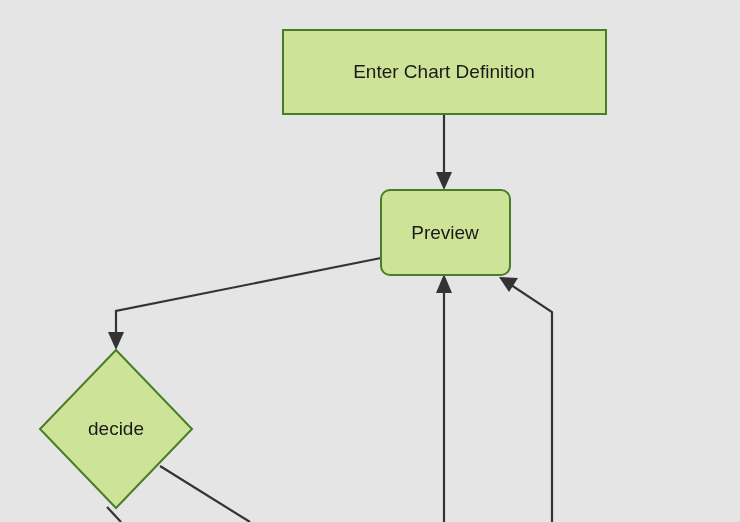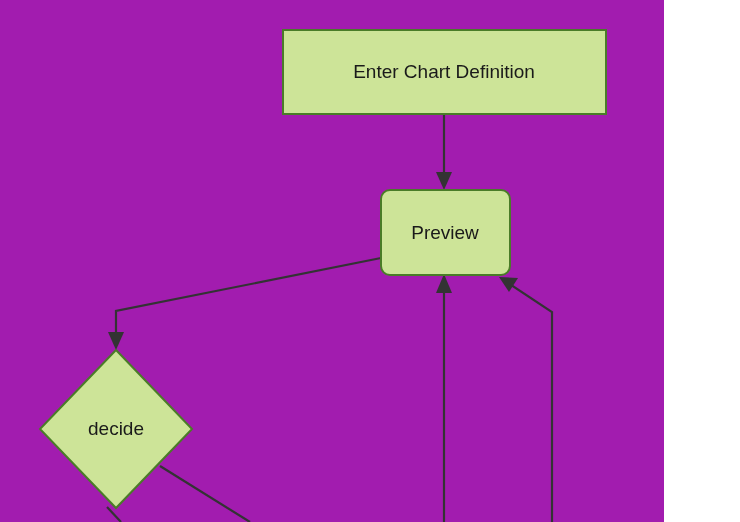--- a/index.html
+++ b/index.html
@@ -3,23 +3,23 @@
 <meta charset="utf-8">
 <title>Flowchart</title>
 <style>
   html, body {
     margin: 0;
     padding: 0;
     background: #ffffff;
   }
   #canvas {
     position: relative;
-    width: 664px;
+    width: 740px;
     height: 522px;
-    background: #a21caf;
+    background: #e5e5e5;
     overflow: hidden;
     font-family: "Liberation Sans", "DejaVu Sans", sans-serif;
   }
   #flow-svg {
     position: absolute;
     left: 0;
     top: 0;
     width: 740px;
     height: 522px;
   }

